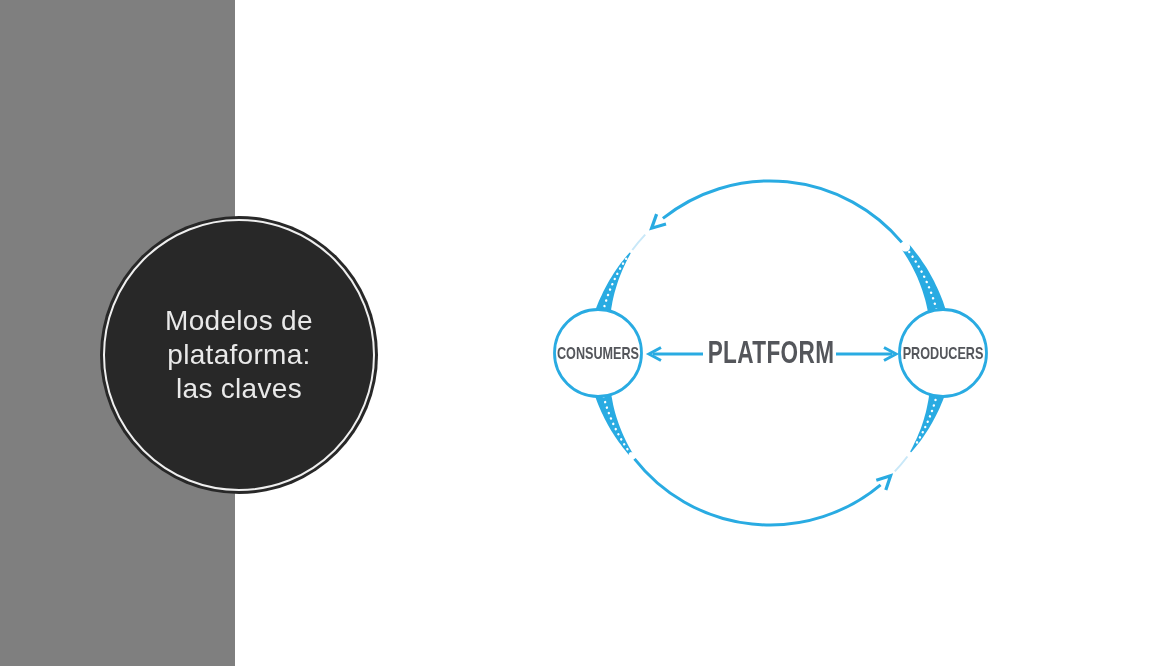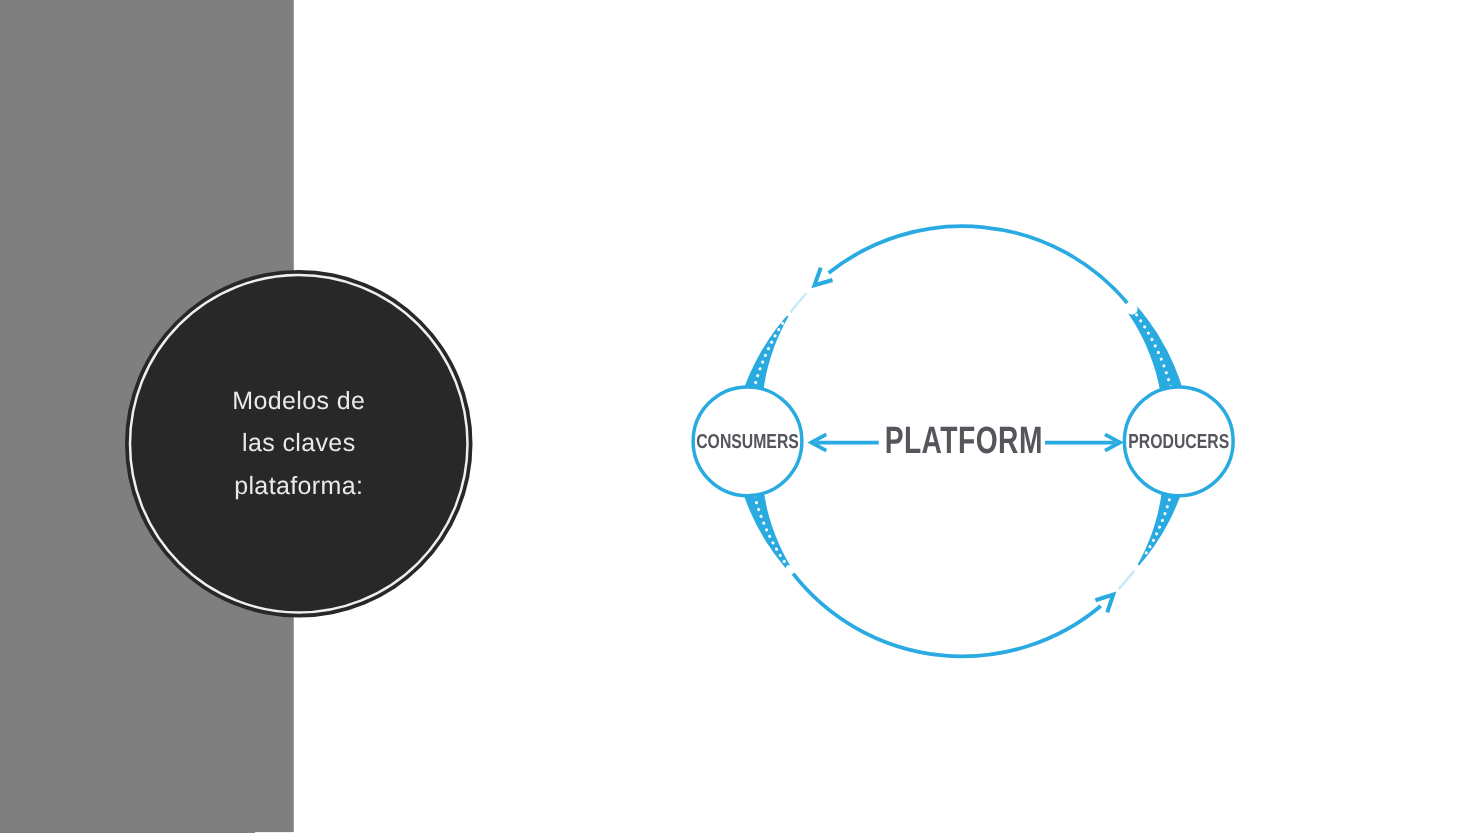--- a/index.html
+++ b/index.html
@@ -11,39 +11,39 @@
     position:absolute;left:0;top:0;width:235px;height:666px;
   }
   .title-circle{
     position:absolute;left:103px;top:219px;width:268px;height:268px;
     border-radius:50%;
     border:2px solid #EFEFEF;
     box-shadow:0 0 0 3px #282828;
     display:flex;align-items:center;justify-content:center;text-align:center;
   }
   .title-text{
-    font-size:20px;line-height:34px;letter-spacing:.3px;
+    font-size:28px;line-height:34px;letter-spacing:.3px;
   }
   .title-text span{display:block;}
   .diagram{position:absolute;left:0;top:0;width:1170px;height:666px;}
   .node-label{font-weight:bold;font-size:16.2px;}
   .platform-label{font-weight:bold;font-size:30.5px;letter-spacing:.5px;}
 </style>
 </head>
 <body>
 
 <div class="slide">
 
   <div class="gray-panel" style="background: rgb(127, 127, 127);"></div>
 
   <div class="title-circle" style="background: rgb(40, 40, 40); border-color: rgb(239, 239, 239); box-shadow: rgb(40, 40, 40) 0px 0px 0px 3px;">
     <div class="title-text" style="color: rgb(233, 233, 233);">
       <span>Modelos de</span>
+      <span>plataforma:</span>
       <span>las claves</span>
-      <span>plataforma:</span>
     </div>
   </div>
 
   <svg class="diagram" viewBox="0 0 1170 666" xmlns="http://www.w3.org/2000/svg">
 
     <g id="flow-layer">
         <path d="M 588.9 330.8 L 589.8 327.4 L 590.8 324.0 L 591.8 320.7 L 592.9 317.3 L 594.0 314.0 L 595.1 310.8 L 596.3 307.5 L 597.6 304.3 L 598.9 301.1 L 600.3 298.0 L 601.8 294.9 L 603.2 291.8 L 604.8 288.7 L 606.4 285.7 L 608.0 282.8 L 609.7 279.8 L 611.5 276.9 L 613.3 274.1 L 615.1 271.2 L 617.0 268.5 L 618.9 265.7 L 620.9 263.0 L 623.0 260.4 L 625.1 257.8 L 627.2 255.2 L 629.4 252.7 A 0.8 0.8 0 0 1 630.6 253.6 L 629.0 256.4 L 627.4 259.3 L 626.0 262.3 L 624.6 265.2 L 623.2 268.2 L 621.9 271.2 L 620.7 274.2 L 619.5 277.2 L 618.4 280.3 L 617.4 283.3 L 616.4 286.4 L 615.5 289.5 L 614.6 292.6 L 613.8 295.7 L 613.1 298.8 L 612.4 301.9 L 611.9 305.1 L 611.3 308.2 L 610.9 311.3 L 610.5 314.5 L 610.2 317.6 L 609.9 320.8 L 609.7 323.9 L 609.6 327.0 L 609.6 330.2 L 609.7 333.3 Z" fill="#29ABE2"></path>
         <path d="M 588.9 375.2 L 589.8 378.7 L 590.7 382.1 L 591.7 385.6 L 592.7 389.0 L 593.8 392.3 L 594.9 395.7 L 596.1 399.0 L 597.3 402.3 L 598.6 405.5 L 600.0 408.7 L 601.4 411.9 L 602.9 415.1 L 604.4 418.2 L 606.0 421.3 L 607.7 424.4 L 609.4 427.4 L 611.1 430.4 L 612.9 433.3 L 614.8 436.2 L 616.7 439.0 L 618.7 441.9 L 620.7 444.6 L 622.8 447.4 L 624.9 450.0 L 627.0 452.7 L 629.2 455.3 A 2.0 2.0 0 0 1 632.5 452.9 L 630.8 450.1 L 629.2 447.2 L 627.6 444.2 L 626.1 441.3 L 624.7 438.3 L 623.3 435.3 L 622.0 432.3 L 620.8 429.3 L 619.6 426.2 L 618.5 423.2 L 617.4 420.1 L 616.4 417.0 L 615.5 413.9 L 614.6 410.7 L 613.8 407.6 L 613.1 404.4 L 612.5 401.3 L 611.9 398.1 L 611.3 394.9 L 610.9 391.8 L 610.5 388.6 L 610.2 385.4 L 609.9 382.2 L 609.8 379.0 L 609.7 375.9 L 609.7 372.7 Z" fill="#29ABE2"></path>
         <path d="M 951.1 330.8 L 950.3 327.0 L 949.5 323.3 L 948.6 319.7 L 947.6 316.0 L 946.5 312.4 L 945.4 308.8 L 944.2 305.2 L 943.0 301.6 L 941.6 298.1 L 940.2 294.6 L 938.8 291.2 L 937.2 287.8 L 935.6 284.4 L 934.0 281.0 L 932.2 277.7 L 930.4 274.5 L 928.6 271.3 L 926.7 268.1 L 924.7 264.9 L 922.6 261.9 L 920.5 258.8 L 918.3 255.8 L 916.1 252.9 L 913.8 250.0 L 911.5 247.1 L 909.1 244.3 A 4.5 4.5 0 0 1 902.0 249.9 L 903.9 252.8 L 905.8 255.7 L 907.7 258.7 L 909.4 261.7 L 911.1 264.7 L 912.7 267.8 L 914.3 270.9 L 915.8 274.0 L 917.2 277.1 L 918.5 280.3 L 919.8 283.5 L 921.0 286.7 L 922.2 290.0 L 923.2 293.2 L 924.2 296.5 L 925.2 299.8 L 926.0 303.1 L 926.8 306.4 L 927.5 309.8 L 928.2 313.1 L 928.7 316.5 L 929.2 319.8 L 929.6 323.2 L 929.9 326.6 L 930.2 329.9 L 930.3 333.3 Z" fill="#29ABE2"></path>
         <path d="M 951.1 375.2 L 950.2 378.6 L 949.2 381.9 L 948.2 385.2 L 947.2 388.4 L 946.1 391.7 L 945.0 394.9 L 943.8 398.1 L 942.5 401.2 L 941.2 404.3 L 939.9 407.4 L 938.5 410.5 L 937.0 413.5 L 935.5 416.5 L 933.9 419.5 L 932.3 422.4 L 930.7 425.3 L 929.0 428.2 L 927.2 431.0 L 925.4 433.8 L 923.6 436.5 L 921.7 439.2 L 919.7 441.9 L 917.7 444.5 L 915.7 447.1 L 913.6 449.6 L 911.5 452.1 A 0.8 0.8 0 0 1 910.3 451.2 L 911.8 448.4 L 913.3 445.5 L 914.7 442.6 L 916.1 439.7 L 917.4 436.8 L 918.6 433.8 L 919.8 430.9 L 921.0 427.9 L 922.0 424.9 L 923.0 421.9 L 924.0 418.8 L 924.8 415.8 L 925.7 412.7 L 926.4 409.7 L 927.1 406.6 L 927.7 403.5 L 928.3 400.5 L 928.8 397.4 L 929.2 394.3 L 929.6 391.2 L 929.9 388.1 L 930.1 385.0 L 930.3 381.9 L 930.4 378.8 L 930.4 375.8 L 930.3 372.7 Z" fill="#29ABE2"></path>

